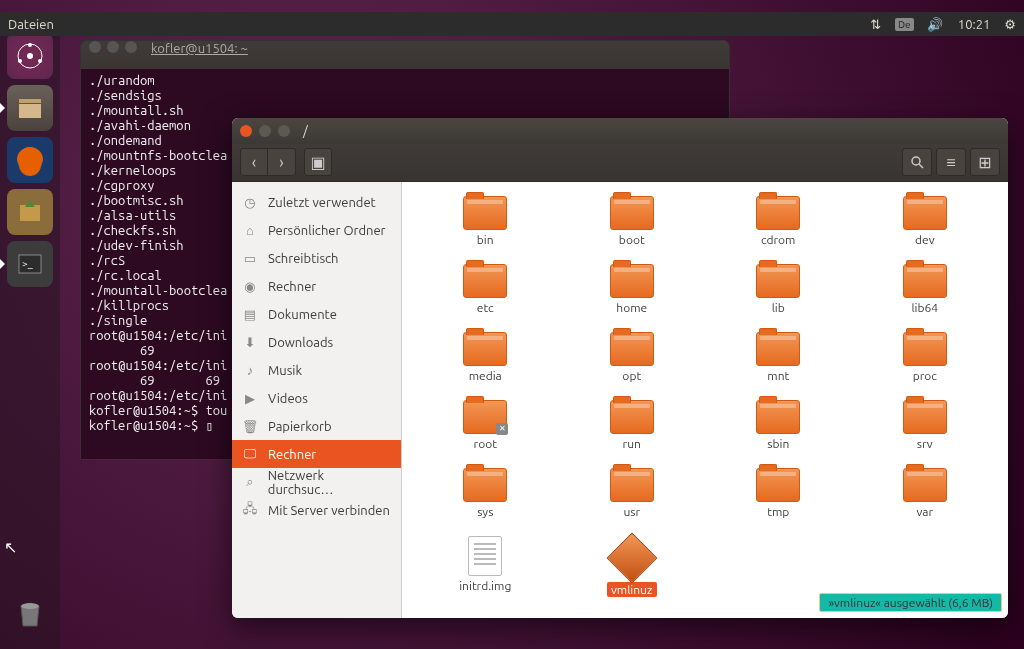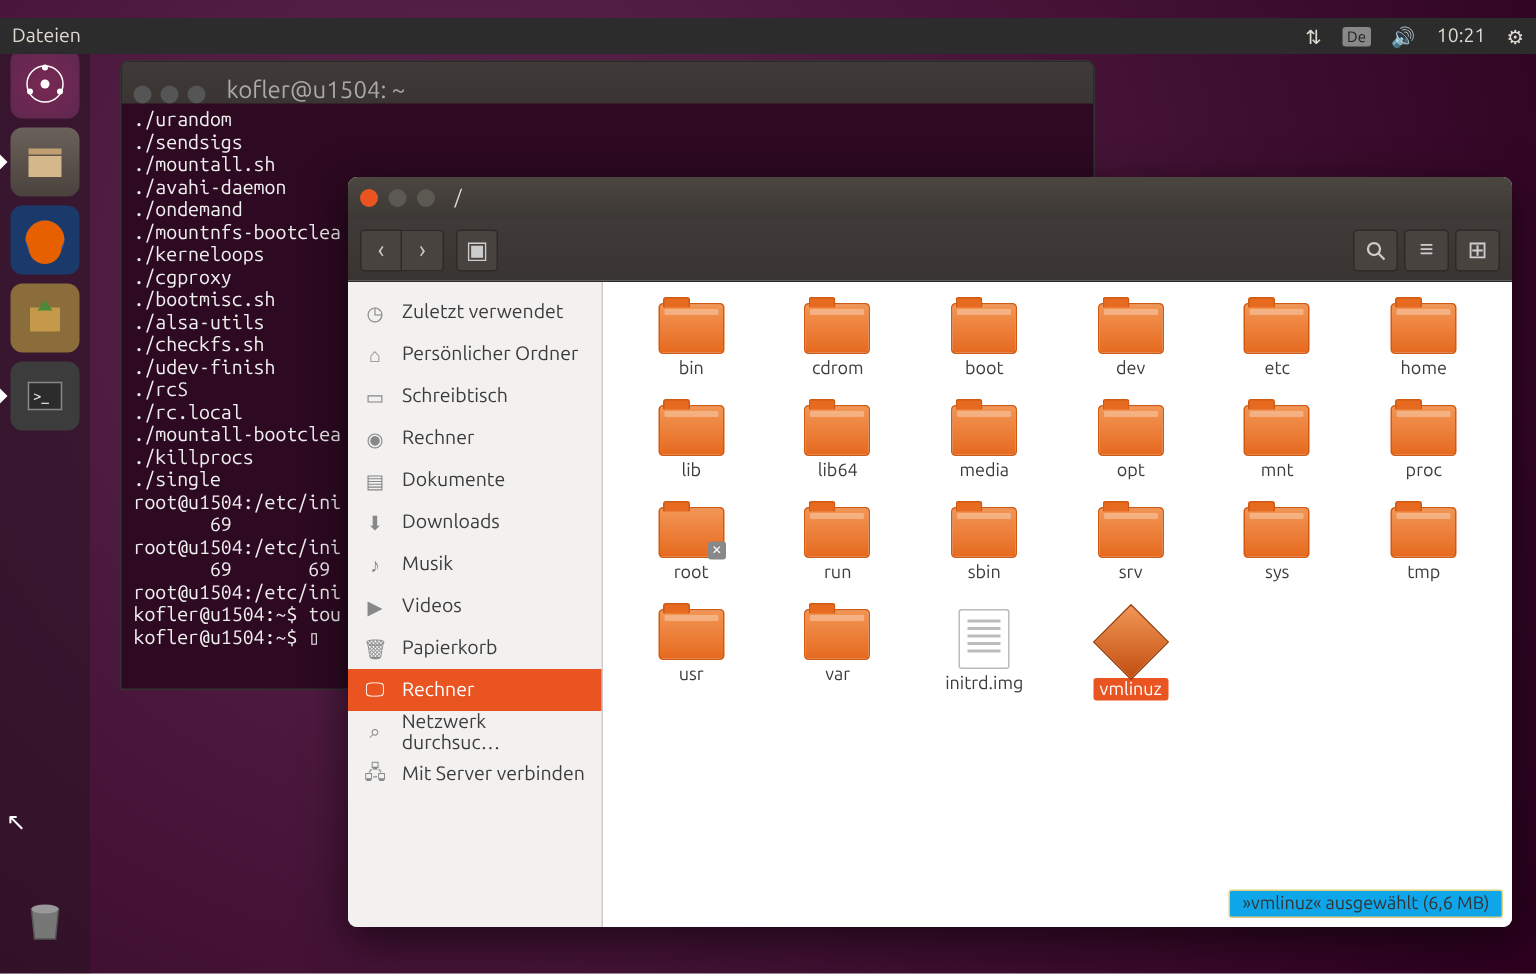--- a/index.html
+++ b/index.html
@@ -14,21 +14,21 @@
 
 .launcher { position: absolute; top: 24px; left: 0; width: 60px; bottom: 0; background: rgba(40,20,35,0.55); display: flex; flex-direction: column; align-items: center; padding-top: 6px; z-index: 90; }
 .launcher .item { width: 46px; height: 46px; margin: 3px 0; border-radius: 8px; display: flex; align-items: center; justify-content: center; position: relative; }
 .launcher .item.active::before { content: ""; position: absolute; left: -7px; top: 50%; transform: translateY(-50%); width: 0; height: 0; border-top: 5px solid transparent; border-bottom: 5px solid transparent; border-left: 5px solid #fff; }
 .launcher .dash { background: radial-gradient(circle, #772953, #5e2750); }
 .launcher .files { background: linear-gradient(#6a615a,#4a423c); }
 .launcher .trash-wrap { flex: 1; display: flex; align-items: flex-end; padding-bottom: 10px; }
 
 
 .terminal { position: absolute; top: 40px; left: 80px; width: 650px; height: 420px; background: #2d0922; border: 1px solid #333; border-radius: 6px 6px 0 0; overflow: hidden; }
-.terminal .titlebar { height: 28px; background: linear-gradient(#403b38,#3a3532); display: flex; align-items: flex-end; padding: 0 8px; color: #aaa; font-size: 16px; }
+.terminal .titlebar { height: 28px; background: linear-gradient(#403b38,#3a3532); display: flex; align-items: flex-start; padding: 0 8px; color: #aaa; font-size: 13px; text-decoration: underline; }
 .terminal .titlebar .btn { width: 12px; height: 12px; border-radius: 50%; background: #555; margin-right: 6px; }
 .terminal .content { padding: 4px 8px; color: #eee; font-family: "Ubuntu Mono", monospace; font-size: 13px; line-height: 15px; white-space: pre; }
 
 
 .nautilus { position: absolute; top: 118px; left: 232px; width: 776px; height: 500px; background: #f2f1f0; border-radius: 6px; box-shadow: 0 8px 30px rgba(0,0,0,0.6); overflow: hidden; display: flex; flex-direction: column; z-index: 50; }
 .nautilus .titlebar { height: 28px; background: linear-gradient(#4b4640,#3c3835); display: flex; align-items: center; padding: 0 8px; }
 .nautilus .titlebar .btn { width: 12px; height: 12px; border-radius: 50%; margin-right: 7px; }
 .nautilus .titlebar .close { background: #e95420; }
 .nautilus .titlebar .min, .nautilus .titlebar .max { background: #5c5852; }
 .nautilus .titlebar .title { color: #dfdbd2; font-size: 13px; margin-left: 6px; }
@@ -38,26 +38,26 @@
 .nautilus .toolbar .nav-btn:nth-child(2) { border-radius: 0 3px 3px 0; border-left: none; }
 .nautilus .toolbar .path-btn { width: 28px; height: 28px; background: #48433f; border: 1px solid #2e2a27; border-radius: 3px; margin-left: 8px; display: flex; align-items: center; justify-content: center; color: #ccc; }
 .nautilus .toolbar .tspacer { flex: 1; }
 .nautilus .toolbar .tool-btn { width: 30px; height: 28px; display: flex; align-items: center; justify-content: center; color: #ccc; background: #48433f; border: 1px solid #2e2a27; margin-left: 4px; border-radius: 3px; }
 .nautilus .body { flex: 1; display: flex; }
 .nautilus .sidebar { width: 170px; background: #f2f1f0; border-right: 1px solid #d0ccc7; padding: 6px 0; }
 .nautilus .sidebar .sitem { height: 28px; display: flex; align-items: center; padding: 0 10px; font-size: 13px; color: #3c3c3c; gap: 10px; cursor: pointer; }
 .nautilus .sidebar .sitem.sel { background: #e95420; color: #fff; }
 .nautilus .sidebar .sitem .sicon { width: 16px; text-align: center; color: #888; }
 .nautilus .sidebar .sitem.sel .sicon { color: #fff; }
-.nautilus .main { flex: 1; background: #fff; padding: 14px 10px; display: grid; grid-template-columns: repeat(6, 1fr); grid-auto-rows: 68px; gap: 0; align-content: start; position: relative; }
+.nautilus .main { flex: 1; background: #fff; padding: 14px 10px; display: grid; grid-template-columns: repeat(4, 1fr); grid-auto-rows: 68px; gap: 0; align-content: start; position: relative; }
 .nautilus .icon-item { display: flex; flex-direction: column; align-items: center; font-size: 12px; color: #3c3c3c; cursor: pointer; }
 .nautilus .icon-item .fld { width: 44px; height: 34px; margin-bottom: 2px; }
 .nautilus .icon-item .lbl { text-align: center; padding: 1px 4px; border-radius: 2px; }
 .nautilus .icon-item.sel .lbl { background: #e95420; color: #ffffff; }
-.nautilus .statusbar { position: absolute; bottom: 6px; right: 6px; background: #0ea5e9; border: 1px solid #e0d080; padding: 2px 8px; font-size: 12px; color: #333; border-radius: 2px; }
+.nautilus .statusbar { position: absolute; bottom: 6px; right: 6px; background: #14b8a6; border: 1px solid #e0d080; padding: 2px 8px; font-size: 12px; color: #333; border-radius: 2px; }
 
 
 .folder { background: linear-gradient(#f29655,#e66a1f); border-radius: 3px; position: relative; border: 1px solid #d15a12; }
 .folder::before { content: ""; position: absolute; top: -5px; left: 2px; width: 16px; height: 6px; background: #e66a1f; border-radius: 2px 2px 0 0; border: 1px solid #d15a12; border-bottom: none; }
 .folder::after { content: ""; position: absolute; top: 3px; left: 3px; right: 3px; height: 4px; background: rgba(255,255,255,0.3); border-radius: 1px; }
 .folder.locked::after { content: "✕"; background: #888; color: #fff; font-size: 8px; width: 12px; height: 12px; line-height: 12px; text-align: center; border-radius: 2px; top: auto; bottom: -2px; right: -2px; left: auto; }
 
 .textfile { width: 34px; height: 40px; background: #fff; border: 1px solid #bbb; border-radius: 2px; margin-bottom: 2px; position: relative; }
 .textfile::before { content: ""; position: absolute; top: 6px; left: 5px; right: 5px; height: 2px; background: #bbb; box-shadow: 0 5px 0 #bbb, 0 10px 0 #bbb, 0 15px 0 #bbb, 0 20px 0 #bbb; }
 .diamond { width: 36px; height: 36px; background: linear-gradient(135deg,#f29655,#c14e10); transform: rotate(45deg); margin: 4px 0 6px; border: 1px solid #a03e08; }
@@ -228,25 +228,25 @@
           <span>Mit Server verbinden</span>
         </div>
       </div>
     <div class="main" id="nmain">
       <div class="icon-item">
           <div class="fld folder"></div>
           <span class="lbl">bin</span>
         </div>
         <div class="icon-item">
           <div class="fld folder"></div>
+          <span class="lbl">boot</span>
+        </div>
+        <div class="icon-item">
+          <div class="fld folder"></div>
           <span class="lbl">cdrom</span>
-        </div>
-        <div class="icon-item">
-          <div class="fld folder"></div>
-          <span class="lbl">boot</span>
         </div>
         <div class="icon-item">
           <div class="fld folder"></div>
           <span class="lbl">dev</span>
         </div>
         <div class="icon-item">
           <div class="fld folder"></div>
           <span class="lbl">etc</span>
         </div>
         <div class="icon-item">
@@ -292,25 +292,25 @@
         <div class="icon-item">
           <div class="fld folder"></div>
           <span class="lbl">srv</span>
         </div>
         <div class="icon-item">
           <div class="fld folder"></div>
           <span class="lbl">sys</span>
         </div>
         <div class="icon-item">
           <div class="fld folder"></div>
+          <span class="lbl">usr</span>
+        </div>
+        <div class="icon-item">
+          <div class="fld folder"></div>
           <span class="lbl">tmp</span>
-        </div>
-        <div class="icon-item">
-          <div class="fld folder"></div>
-          <span class="lbl">usr</span>
         </div>
         <div class="icon-item">
           <div class="fld folder"></div>
           <span class="lbl">var</span>
         </div>
         <div class="icon-item">
           <div class="textfile"></div>
           <span class="lbl">initrd.img</span>
         </div>
         <div class="icon-item sel">

